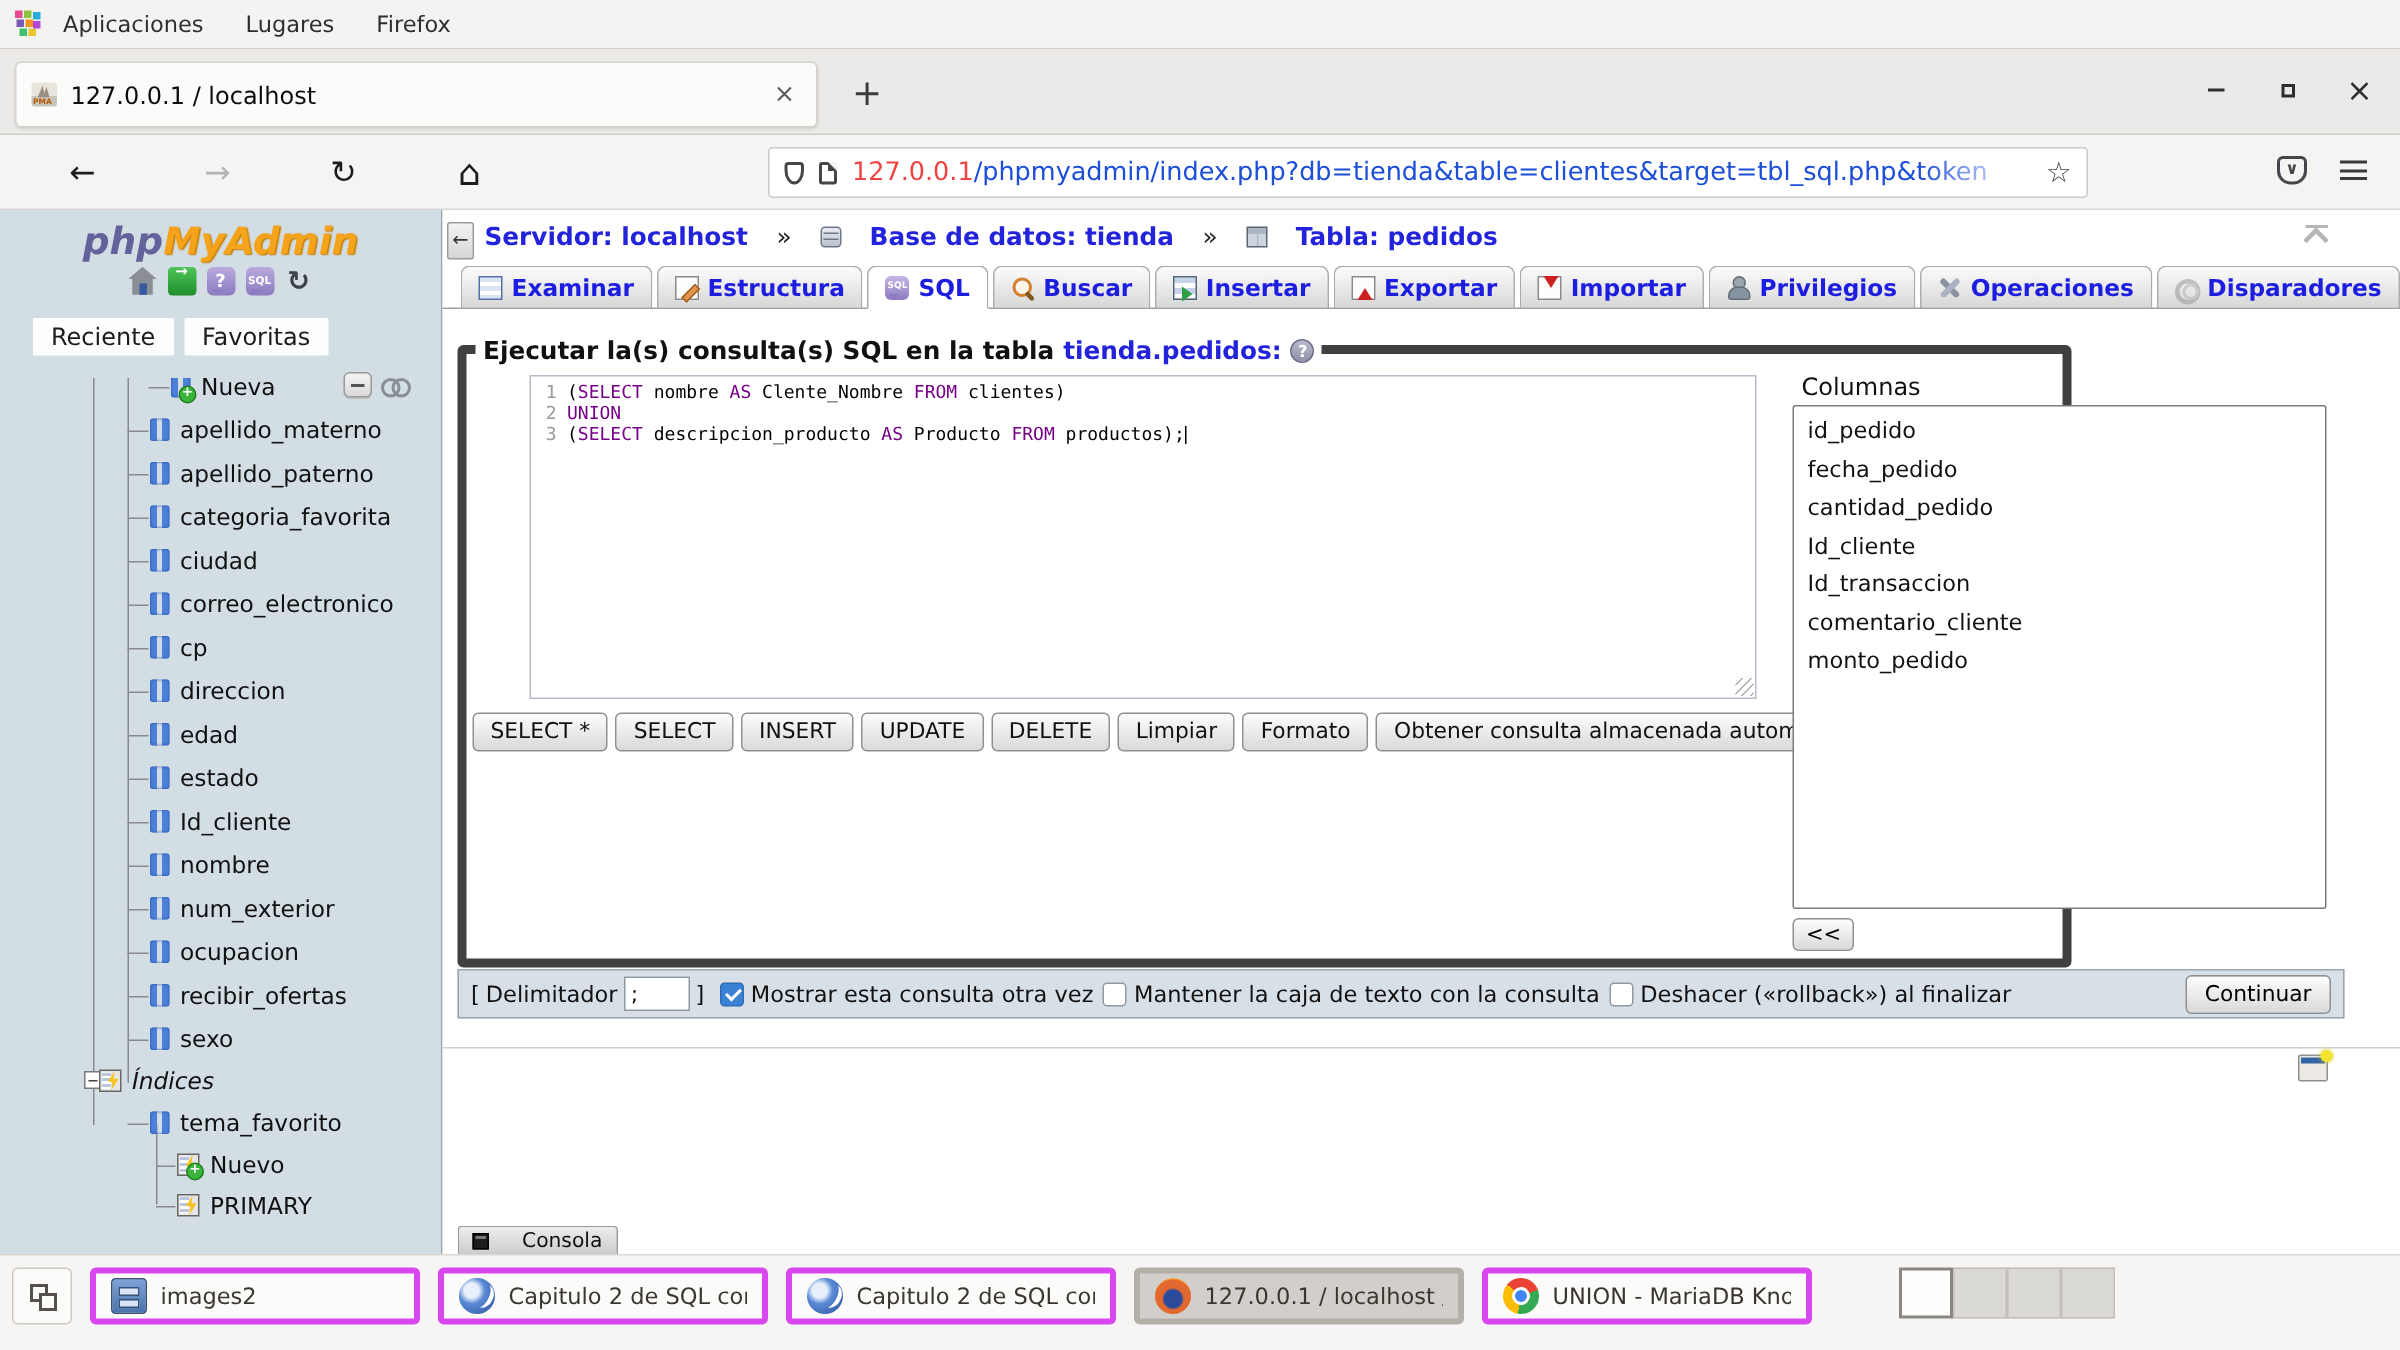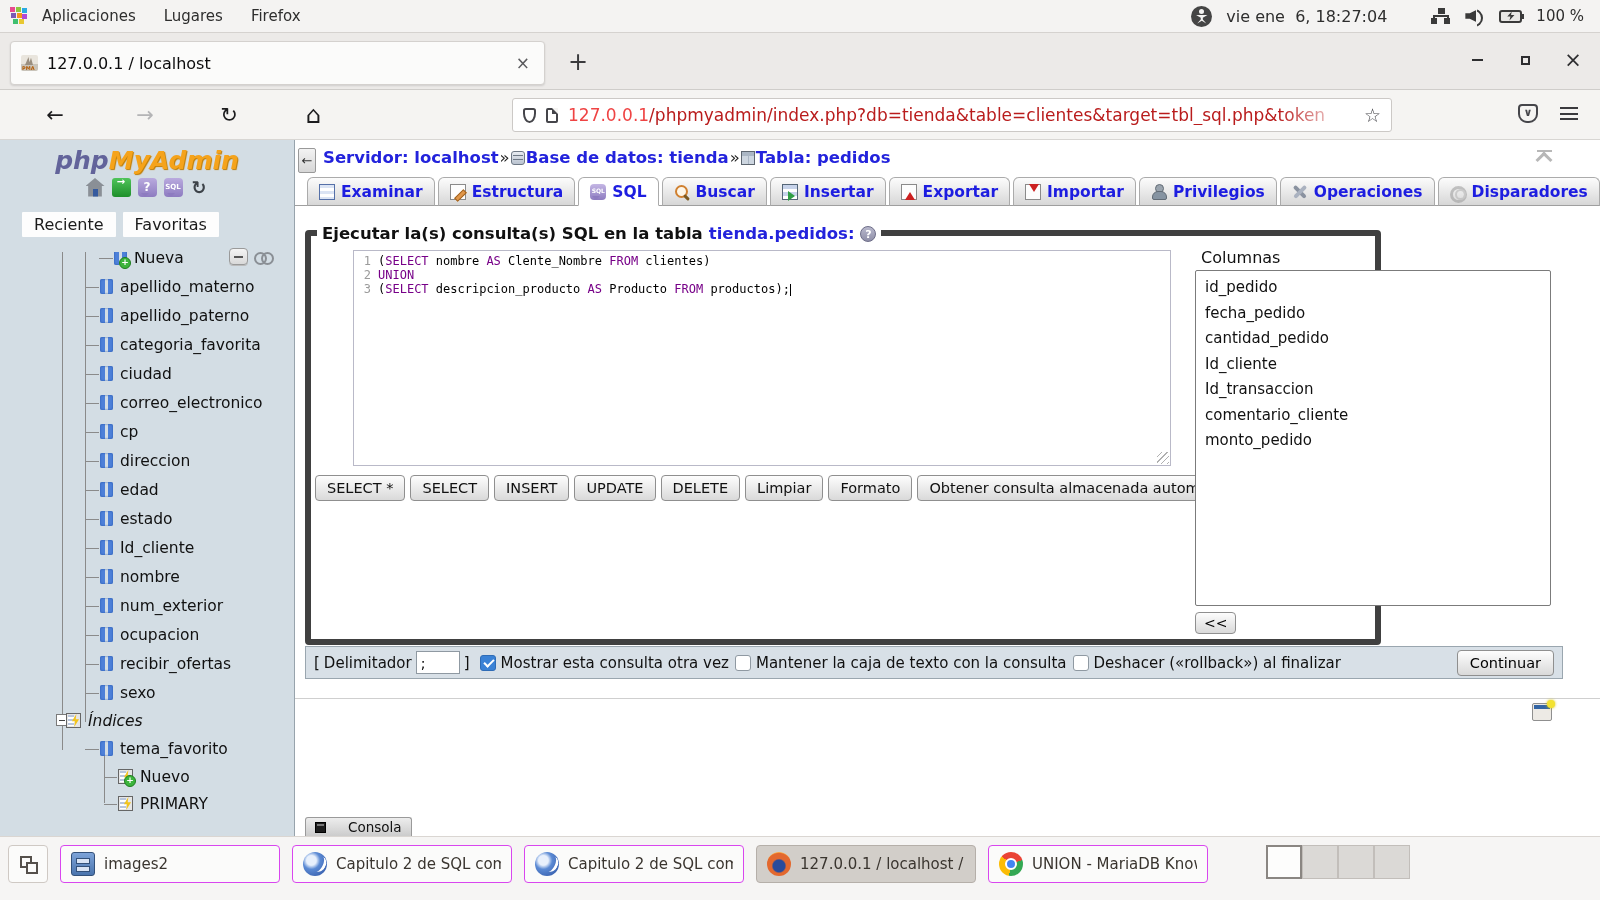--- a/index.html
+++ b/index.html
@@ -50,21 +50,21 @@
 
   #navbar { position:absolute; left:0; top:90px; width:1600px; height:50px; background:#f5f4f2; border-bottom:1px solid #d8d6d3; }
   .nav-ic { position:absolute; top:10px; width:30px; height:30px; display:flex; align-items:center; justify-content:center; font-size:21px; color:#1c1c1e; border-radius:3px; }
   #urlbar { position:absolute; left:512px; top:8px; width:880px; height:34px; background:#fff; border:1px solid #ccc9c6; border-radius:3px; display:flex; align-items:center; padding:0 10px; }
   .shield-ic { width:13px; height:15px; border:2px solid #45454a; border-radius:3px 3px 55% 55%/3px 3px 70% 70%; flex:0 0 auto; }
   .doc-ic { width:12px; height:15px; border:2px solid #45454a; border-radius:2px; margin-left:10px; position:relative; flex:0 0 auto; }
   .doc-ic::after { content:''; position:absolute; right:-2px; top:-2px; border:3px solid #f5f4f2; border-left-color:#45454a; border-bottom-color:#45454a; }
   #url-text { margin-left:10px; font-size:17px; white-space:nowrap; overflow:hidden; flex:1;
     -webkit-mask-image:linear-gradient(90deg,#000 90%,transparent 99%); mask-image:linear-gradient(90deg,#000 90%,transparent 99%); }
   #url-text .host { color:#ef4444; }
-  #url-text .path { color:#b91c1c; }
+  #url-text .path { color:#1d4ed8; }
   .star-ic { font-size:19px; color:#45454a; margin-left:6px; }
   .pocket-ic { position:absolute; right:62px; top:14px; width:20px; height:19px; border:2px solid #45454a; border-radius:4px 4px 9px 9px; text-align:center; font-size:11px; font-weight:bold; color:#45454a; line-height:13px; }
   .burger-ic { position:absolute; right:22px; top:17px; width:18px; height:13px; border-top:2px solid #3a3a3e; border-bottom:2px solid #3a3a3e; }
   .burger-ic::after { content:''; display:block; margin-top:3.5px; height:2px; background:#3a3a3e; }
 
   
   #viewport { position:absolute; left:0; top:140px; width:1600px; height:696px; background:#fff; }
 
   
   #pma-sidebar { position:absolute; left:0; top:0; width:295px; height:696px; background:#d3dde4; border-right:1px solid #97a3ac; overflow:hidden;padding-left:28px; }
@@ -109,21 +109,21 @@
   .nic { width:15px; height:15px; margin-right:7px; position:relative; flex:0 0 auto; }
   .nic-column-icon,.nic-new-column-icon { background:linear-gradient(90deg,#4d80d8 0 5px,transparent 5px 8px,#4d80d8 8px 13px); border-radius:2px; height:15px; width:13px; box-shadow:inset 0 0 2px #1d4fa8; }
   .nic-new-column-icon::after,.nic-new-index-icon::after { content:'+'; position:absolute; right:-4px; bottom:-4px; width:10px; height:10px; background:#3cb43c; border:1px solid #1e7e1e; border-radius:50%; color:#fff; font-size:9px; line-height:8px; text-align:center; font-weight:bold; font-style:normal; }
   .nic-index-icon,.nic-new-index-icon { background:#e6e6e6; border:1px solid #666; }
   .nic-index-icon::before,.nic-new-index-icon::before { content:''; position:absolute; inset:1px 6px 1px 1px; background:repeating-linear-gradient(180deg,#b9c6dd 0 2px,#fff 2px 4px); }
   .nic-index-icon b,.nic-new-index-icon b { position:absolute; right:0px; top:0px; width:9px; height:13px; background:#f2c41d; clip-path:polygon(60% 0,10% 55%,45% 55%,35% 100%,90% 40%,52% 40%); filter:drop-shadow(0 0 1px #7a5c00); }
 
   
   #pma-main { position:absolute; left:295px; top:0; width:1305px; height:696px; background:#fff; }
   #nav-collapse-btn { position:absolute; left:3px; top:8px; width:18px; height:25px; background:linear-gradient(#f3f3f3,#d6d6d6); border:1px solid #999; border-radius:2px; font-size:13px; color:#333; text-align:center; line-height:23px; }
-  #breadcrumb { position:absolute; left:28px; top:8px; font-size:16.5px; font-weight:bold; color:#2323dc; display:flex; align-items:center; gap:1px; white-space:nowrap; }
+  #breadcrumb { position:absolute; left:28px; top:8px; font-size:16.5px; font-weight:bold; color:#2323dc; display:flex; align-items:center; gap:19px; white-space:nowrap; }
   #breadcrumb .sep { color:#222; font-weight:normal; }
   .bic { width:14px; height:14px; display:inline-block; position:relative; }
   .bic-database { background:linear-gradient(#e8ecf2,#b9c2cf); border:1px solid #6d7885; border-radius:3px; }
   .bic-database::after { content:''; position:absolute; left:1px; right:1px; top:3px; height:1px; background:#6d7885; box-shadow:0 4px 0 #6d7885; }
   .bic-table { background:#fff; border:1px solid #5d6670; background-image:linear-gradient(#aab6c4 0 0),linear-gradient(#aab6c4 0 0),linear-gradient(#cdd6e0 0 0); background-size:100% 4px,1px 100%,100% 100%; background-repeat:no-repeat; background-position:0 0,6px 0,0 0; }
   #collapse-top { position:absolute; left:1240px; top:10px; width:20px; height:14px; }
   #collapse-top::before { content:''; position:absolute; left:2px; top:0; width:15px; height:2px; background:#b7b7b7; }
   #collapse-top::after { content:''; position:absolute; left:3px; top:4px; width:9px; height:9px; border-left:3px solid #b7b7b7; border-top:3px solid #b7b7b7; transform:rotate(45deg); }
 
   #pma-tabs { position:absolute; left:0; right:0; top:36px; height:30px; display:flex; gap:3px; align-items:flex-end; padding-left:12px; border-bottom:1px solid #9f9f9f; }
@@ -188,21 +188,21 @@
 
   #console-bar { position:absolute; left:10px; bottom:0; height:19px; display:flex; align-items:center; gap:22px; padding:0 9px; background:linear-gradient(#ededed,#cccccc); border:1px solid #9a9a9a; border-bottom:none; border-radius:3px 3px 0 0; font-size:13.5px; color:#111; }
   .console-ic { width:11px; height:11px; background:#1c1c1c; border:1px solid #000; position:relative; }
   .console-ic::after { content:''; position:absolute; left:1px; top:1px; right:1px; height:2px; background:#777; }
 
   
   #taskbar { position:absolute; left:0; top:836px; width:1600px; height:64px; background:#f6f5f4; border-top:1px solid #dad6d2; display:flex; align-items:flex-start; padding:8px 8px 0 8px; gap:12px; }
   #show-desktop { width:40px; height:38px; background:#fbfbfa; border:1px solid #cfc9c4; border-radius:4px; position:relative; }
   #show-desktop::before { content:''; position:absolute; left:11px; top:10px; width:8px; height:8px; border:2px solid #55504b; background:#fbfbfa; }
   #show-desktop::after { content:''; position:absolute; left:17px; top:16px; width:8px; height:8px; border:2px solid #55504b; background:#fbfbfa; }
-  .tb-item { width:220px; height:38px; background:#fbfbfa; border:1px solid #d946ef; border-radius:4px; display:flex; align-items:center; gap:9px; padding:0 10px; overflow:hidden; }
+  .tb-item { width:220px; height:38px; background:#fbfbfa; border:4px solid #d946ef; border-radius:4px; display:flex; align-items:center; gap:9px; padding:0 10px; overflow:hidden; }
   .tb-item.active { background:#d2cec9; border-color:#b5afa9; }
   .tb-label { font-size:15px; color:#3a352f; white-space:nowrap; overflow:hidden; text-overflow:clip; }
   .tbi { width:24px; height:24px; border-radius:50%; position:relative; flex:0 0 auto; }
   .tbi-file-manager-icon { border-radius:3px; background:linear-gradient(#7da3d8,#4a74ad); border:1px solid #33517a; }
   .tbi-file-manager-icon::before { content:''; position:absolute; left:4px; top:5px; right:4px; height:4px; background:#d9e4f5; border:1px solid #33517a; }
   .tbi-file-manager-icon::after { content:''; position:absolute; left:4px; top:13px; right:4px; height:4px; background:#d9e4f5; border:1px solid #33517a; }
   .tbi-document-viewer-icon { background:radial-gradient(circle at 35% 35%, #e8f0fc 0 22%, #5b8ad4 40%, #2b4f9e 100%); }
   .tbi-document-viewer-icon::after { content:''; position:absolute; left:10px; top:4px; width:10px; height:16px; border-right:3px solid #fff; border-radius:50%; transform:rotate(25deg); }
   .tbi-firefox-icon { background:radial-gradient(circle at 50% 58%, #2a4b9b 0 32%, #e3682e 40% 68%, #ffb347 75%, #f2902a 100%); }
   .tbi-chrome-icon { background:conic-gradient(from -50deg, #ea4335 0 120deg, #34a853 0 240deg, #fbbc05 0 360deg); }
@@ -218,30 +218,20 @@
   <span id="distro-logo">
       <i></i>
     </span>
   <div id="menu-host" style="display:flex;height:100%;">
   <span class="tb-menu">Aplicaciones</span>
 
   <span class="tb-menu">Lugares</span>
 
   <span class="tb-menu">Firefox</span>
 </div>
-  <div id="topbar-right">
-    <span class="a11y"></span>
-    <span id="clock">vie ene  6, 18:27:04</span>
-    <span class="net-ic">
-        <b></b>
-      </span>
-    <span class="vol-ic"></span>
-    <span class="batt-ic"></span>
-    <span id="battery-pct">100 %</span>
-  </div>
 </div>
 
 <div id="tabstrip">
   <div id="ff-tab">
     <span class="favicon-pma"></span>
     <span id="ff-tab-title">127.0.0.1 / localhost</span>
     <span class="tab-close">×</span>
   </div>
   <span id="newtab-btn">+</span>
   <div id="win-controls">

